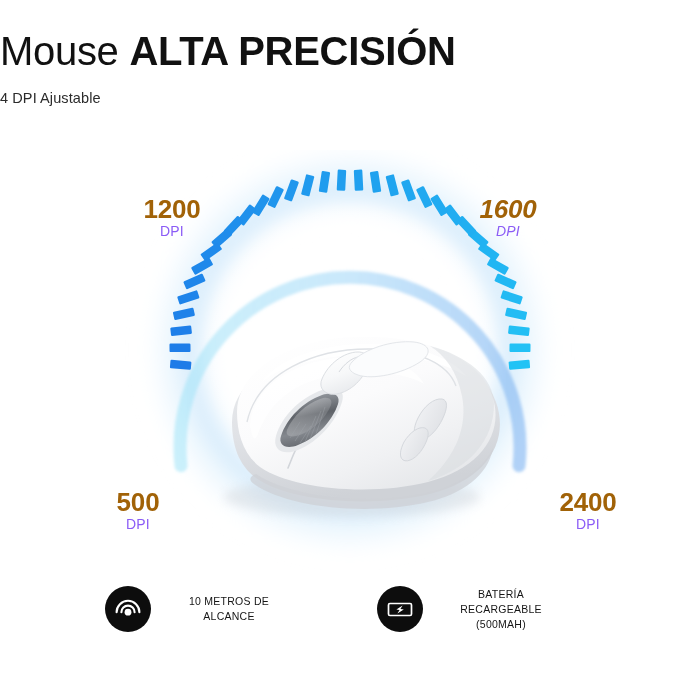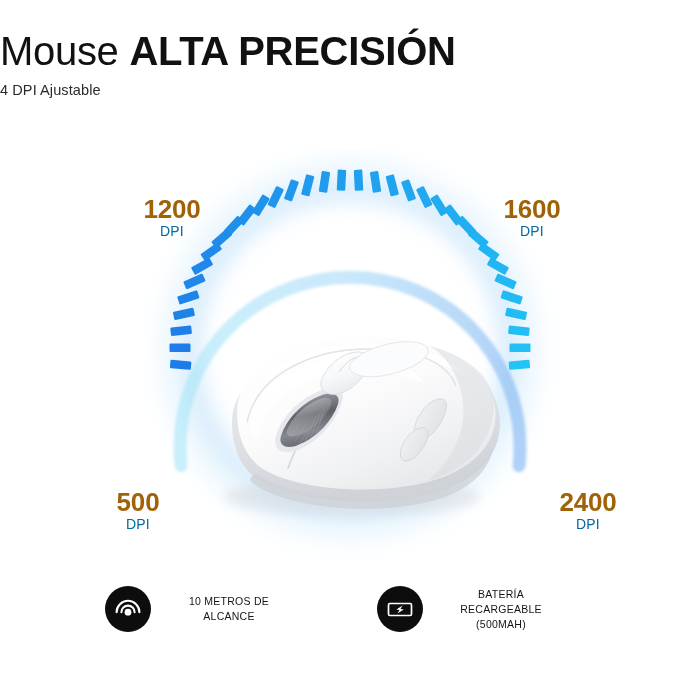--- a/index.html
+++ b/index.html
@@ -35,21 +35,21 @@
   .title-light {
     font-weight: 300;
   }
   .title-bold {
     font-weight: 700;
   }
   .subtitle {
     font-size: 14.5px;
     font-weight: 400;
     color: #2b2b2b;
-    margin-top: 6px;
+    margin-top: 14px;
     letter-spacing: 0.1px;
   }
 
   
   .stage {
     position: absolute;
     left: 0;
     top: 150px;
     width: 700px;
     height: 420px;
@@ -71,26 +71,26 @@
   .dpi-value {
     font-size: 26px;
     font-weight: 700;
     color: #a16207;
     line-height: 28px;
     letter-spacing: -0.2px;
   }
   .dpi-unit {
     font-size: 14px;
     font-weight: 400;
-    color: #0369a1;
+    color: #8b5cf6;
     line-height: 17px;
     letter-spacing: 0.2px;
   }
   .dpi-1200 { left: 112px; top: 45px;  }
-  .dpi-1600 { left: 472px; top: 45px;  }
+  .dpi-1600 { left: 448px; top: 45px; font-style: italic;  }
   .dpi-800  { left: 78px;  top: 338px; }
   .dpi-2400 { left: 528px; top: 338px; }
 
   
   .features {
     position: absolute;
     left: 8px;
     top: 586px;
     width: 700px;
     height: 90px;

